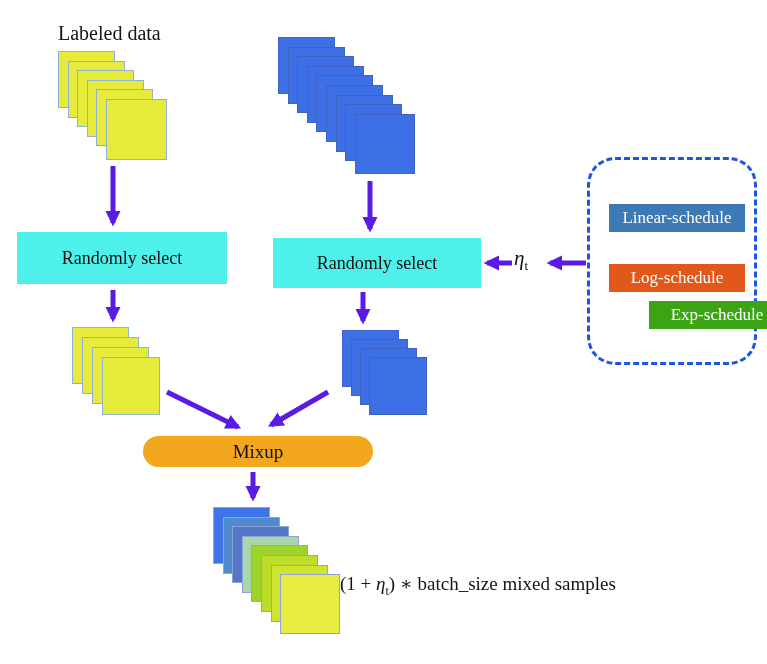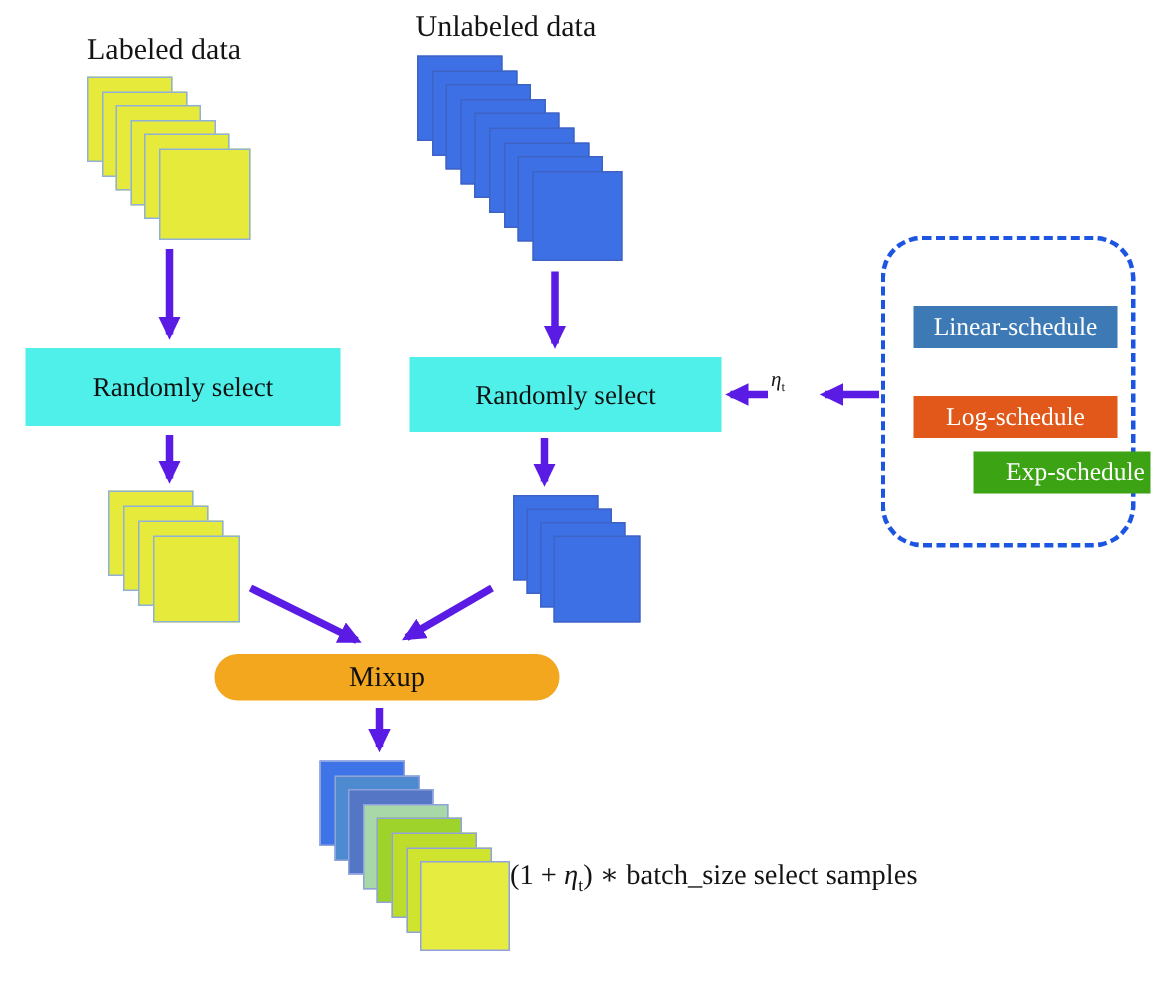--- a/index.html
+++ b/index.html
@@ -39,21 +39,21 @@
     flex-direction: column;
     justify-content: center;
     box-sizing: border-box;
   }
   .process-box .line { display: block; white-space: nowrap; }
   .eta { font-style: italic; }
   sub { font-size: 0.62em; }
   #eta-label {
     position: absolute;
     left: 514px; top: 246px;
-    font-size: 14px;
+    font-size: 21px;
     color: #141414;
   }
   #schedule-panel {
     position: absolute;
     left: 587px; top: 157px;
     width: 170px; height: 208px;
     border: 3px dashed #1d55e3;
     border-radius: 28px;
     box-sizing: border-box;
   }
@@ -139,35 +139,34 @@
       <div class="square" style="left: 222.6px; top: 516.6px; width: 57px; height: 57px; background: rgb(78, 138, 208); border-color: rgb(143, 162, 220);"></div>
       <div class="square" style="left: 232.2px; top: 526.2px; width: 57px; height: 57px; background: rgb(85, 118, 197); border-color: rgb(143, 162, 220);"></div>
       <div class="square" style="left: 241.8px; top: 535.8px; width: 57px; height: 57px; background: rgb(169, 216, 168); border-color: rgb(143, 162, 220);"></div>
       <div class="square" style="left: 251.4px; top: 545.4px; width: 57px; height: 57px; background: rgb(158, 211, 43); border-color: rgb(143, 162, 220);"></div>
       <div class="square" style="left: 261px; top: 555px; width: 57px; height: 57px; background: rgb(190, 221, 43); border-color: rgb(143, 162, 220);"></div>
       <div class="square" style="left: 270.6px; top: 564.6px; width: 57px; height: 57px; background: rgb(207, 228, 46); border-color: rgb(143, 162, 220);"></div>
       <div class="square" style="left: 280.2px; top: 574.2px; width: 60px; height: 60px; background: rgb(231, 236, 65); border-color: rgb(143, 162, 220);"></div>
     </div>
 
   <div class="stack-label" style="left:58px; top:22px;text-align:right;">Labeled data</div>
-  <div class="stack-label" style="left:277px; top:7px;">Unlabeled data</div>
 
   <div class="process-box" style="left:17px; top:232px; width:210px; height:52px;">
     <span class="line">Randomly select</span>
   </div>
 
   <div class="process-box" style="left:273px; top:238px; width:208px; height:50px;">
     <span class="line">Randomly select</span>
   </div>
 
   <div id="eta-label"><span class="eta">η</span><sub>t</sub></div>
 
   <div id="schedule-panel">
     <div id="schedule-linear" class="schedule-box" style="background: rgb(61, 122, 181);">Linear-schedule</div>
     <div id="schedule-log" class="schedule-box" style="background: rgb(226, 87, 26);">Log-schedule</div>
     <div id="schedule-exp" class="schedule-box" style="background: rgb(60, 164, 20);">Exp-schedule</div>
   </div>
 
   <div id="mixup-pill">Mixup</div>
 
-  <div id="bottom-caption"><span>(1 + </span><span class="eta">η</span><sub>t</sub><span>) ∗ batch_size select samples</span></div>
+  <div id="bottom-caption"><span>(1 + </span><span class="eta">η</span><sub>t</sub><span>) ∗ batch_size mixed samples</span></div>
 
 </div>
 
 </body></html>

